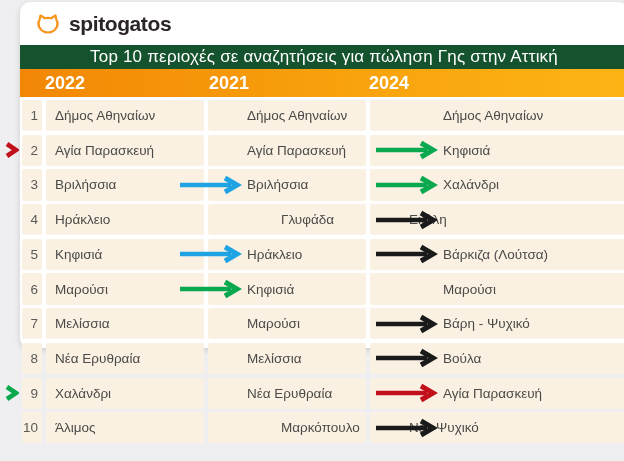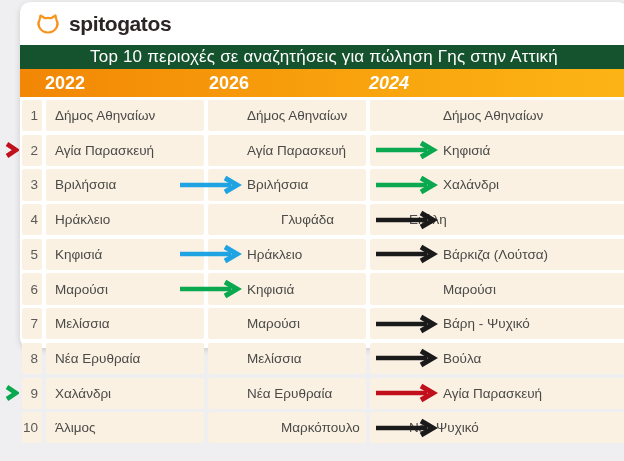--- a/index.html
+++ b/index.html
@@ -7,21 +7,21 @@
         font-family:"Liberation Sans",sans-serif;}
   .card{position:absolute;left:20px;top:2px;width:608px;height:346px;background:#FFFFFF;
         border-radius:10px;box-shadow:0 2px 6px rgba(0,0,0,.15);}
   .logo-row{height:43px;display:flex;align-items:center;padding-left:15px;gap:8px;}
   .logo-text{font-size:21px;font-weight:800;color:#2B2625;letter-spacing:-0.4px;}
   .title-bar{height:24px;background:#14532d;color:#FFFFFF;display:flex;align-items:center;
              justify-content:center;font-size:17px;letter-spacing:0.2px;}
   .year-bar{height:28px;background:linear-gradient(90deg,#F28705 0%,#F9A50E 60%,#FCB415 100%);
             position:relative;color:#FFFFFF;font-weight:bold;font-size:18px;padding-left:12px;}
   .year{position:absolute;top:50%;transform:translateY(-50%);}
-  .y22{left:25px;}.y23{left:189px;}.y24{left:349px;font-style:italic;}
+  .y22{left:25px;}.y23{left:189px;}.y24{left:349px;}
   .table{padding:3px 2px 0;}
   .row{position:relative;display:grid;grid-template-columns:20px 158px 158px auto;
        column-gap:4px;height:31.2px;margin-bottom:3.5px;}
   .cell{background:#FAF1E3;border-radius:2px;display:flex;align-items:center;
         font-size:13.5px;color:#4A4A48;overflow:hidden;white-space:nowrap;}
   .cell.num{justify-content:flex-end;padding-right:4px;color:#5A5A58;}
   .cell.c22{padding-left:9px;}
   .cell.c23{padding-left:39px;}
   .cell.c24{padding-left:73px;}
   .arrow{position:absolute;top:50%;transform:translateY(-50%);line-height:0;}
@@ -49,21 +49,21 @@
       </span>
       <span class="logo-text">spitogatos</span>
     </div>
 
     <div class="title-bar">
       <span>Top 10 περιοχές σε αναζητήσεις για πώληση Γης στην Αττική</span>
     </div>
 
     <div class="year-bar">
       <span class="year y22">2022</span>
-      <span class="year y23">2026</span>
+      <span class="year y23">2021</span>
       <span class="year y24">2024</span>
     </div>
 
     <div class="table">
 
       <div class="row">
         <div class="cell num">1</div>
         <div class="cell c22">Δήμος Αθηναίων</div>
         <div class="cell c23">Δήμος Αθηναίων</div>
         <div class="cell c24">Δήμος Αθηναίων</div>

